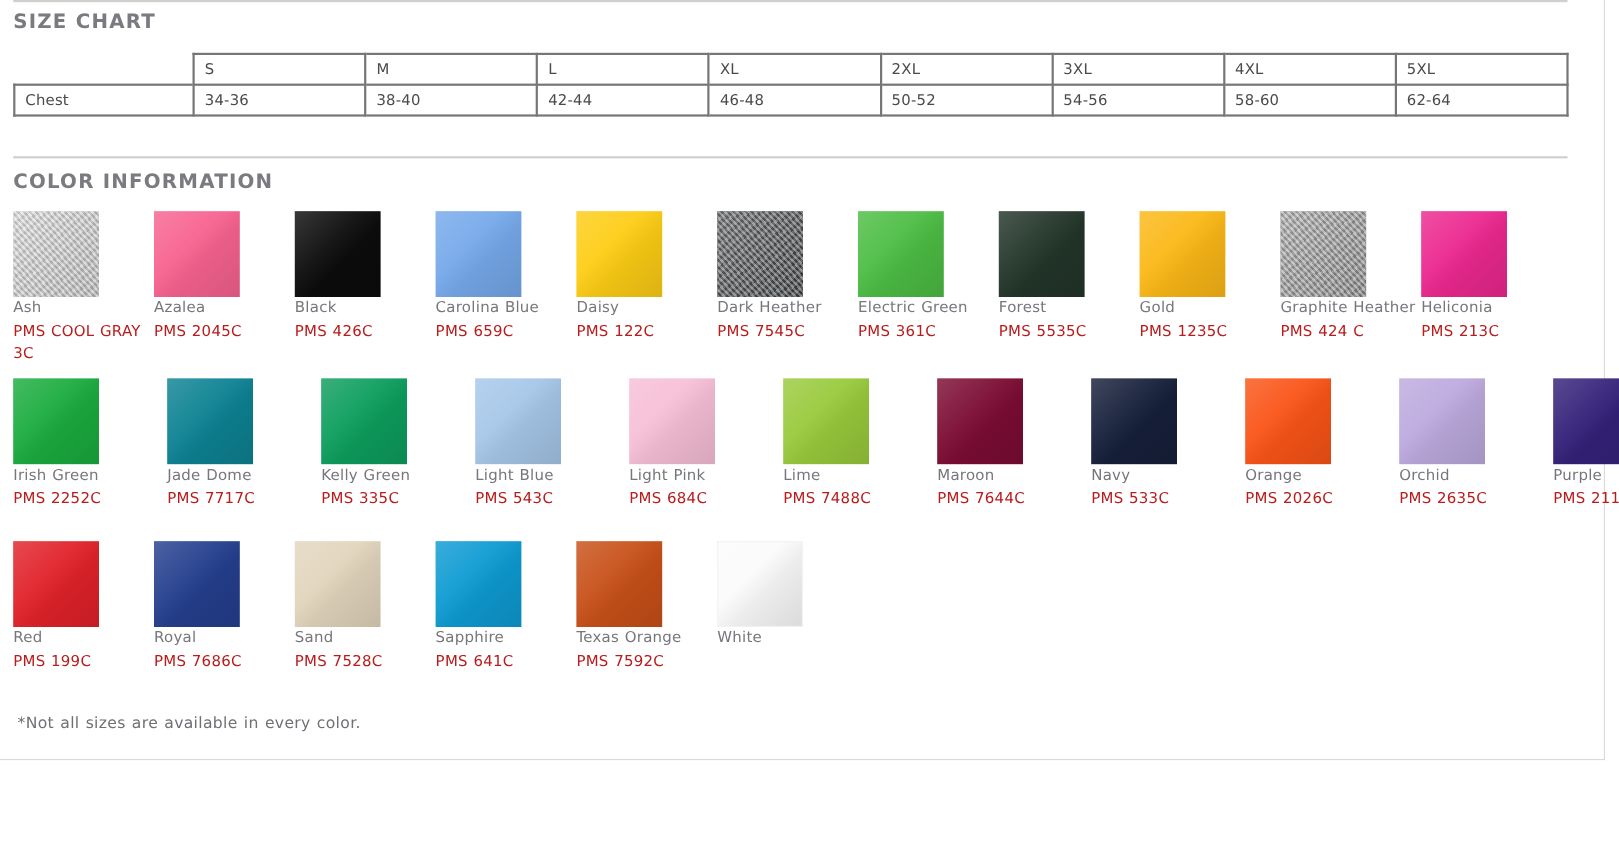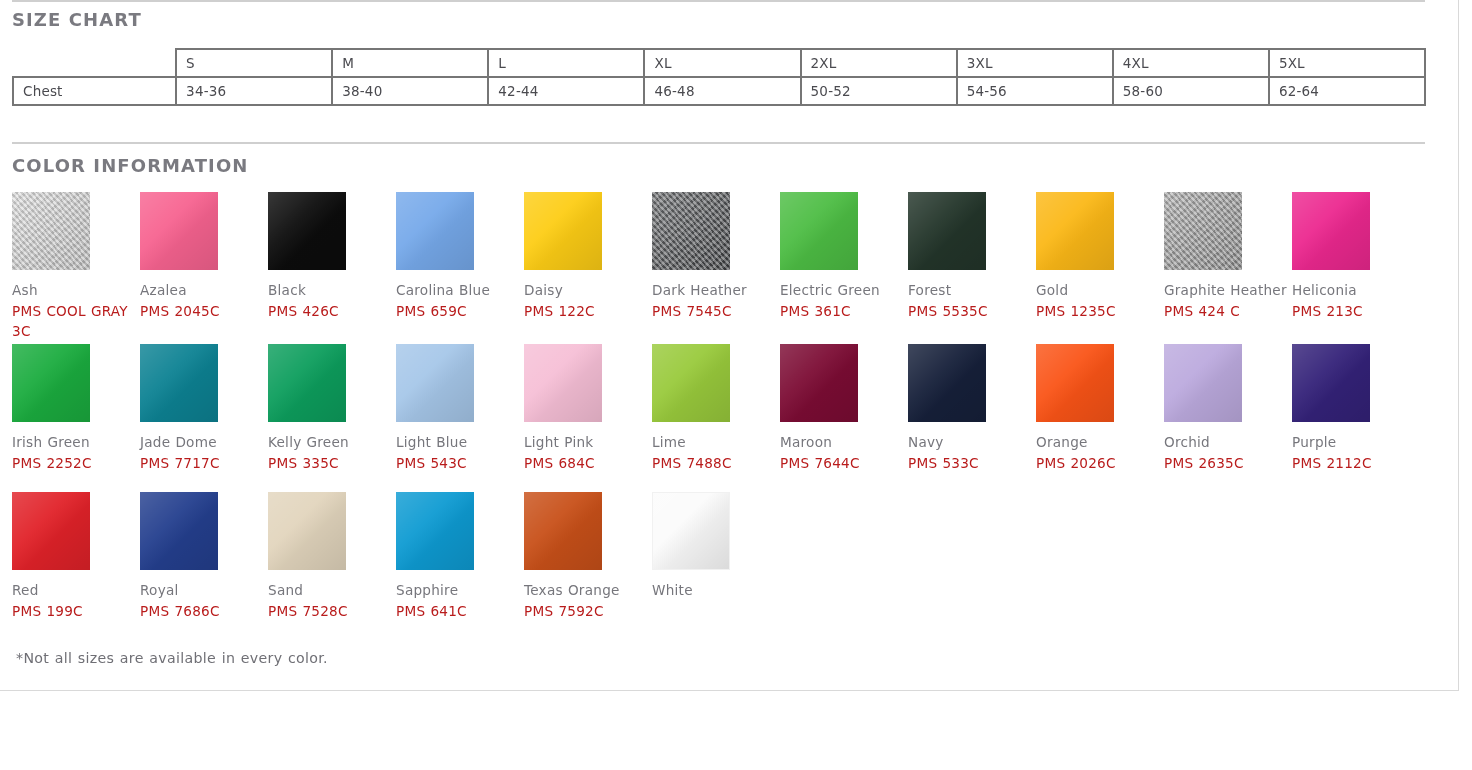--- a/index.html
+++ b/index.html
@@ -92,21 +92,21 @@
     position: absolute;
     left: 12px;
     top: 192px;
     width: 1420px;
   }
   .color-row {
     display: flex;
     align-items: flex-start;
   }
   .color-row.r1 { height: 152px; }
-  .color-row.r2 { height: 148px; }
+  .color-row.r2 { height: 148px; gap: 12px; }
   .color-row.r3 { height: 150px; }
 
   .swatch-cell {
     width: 128px;
     flex: 0 0 128px;
   }
   .swatch {
     width: 78px;
     height: 78px;
     display: block;
@@ -130,21 +130,20 @@
       linear-gradient(135deg, rgba(255,255,255,0.22), rgba(0,0,0,0.14));
   }
   .swatch.white-sw {
     border: 1px solid #f1f1f1;
   }
 
   .swatch-name {
     font-size: 13.6px;
     color: #76767c;
     line-height: 1.52;
-    margin-top: 10px;
     letter-spacing: 0.25px;
     word-spacing: 0.5px;
   }
   .swatch-pms {
     font-size: 13.6px;
     color: #b91c1c;
     line-height: 1.52;
     letter-spacing: 0.25px;
     word-spacing: 0.5px;
   }

